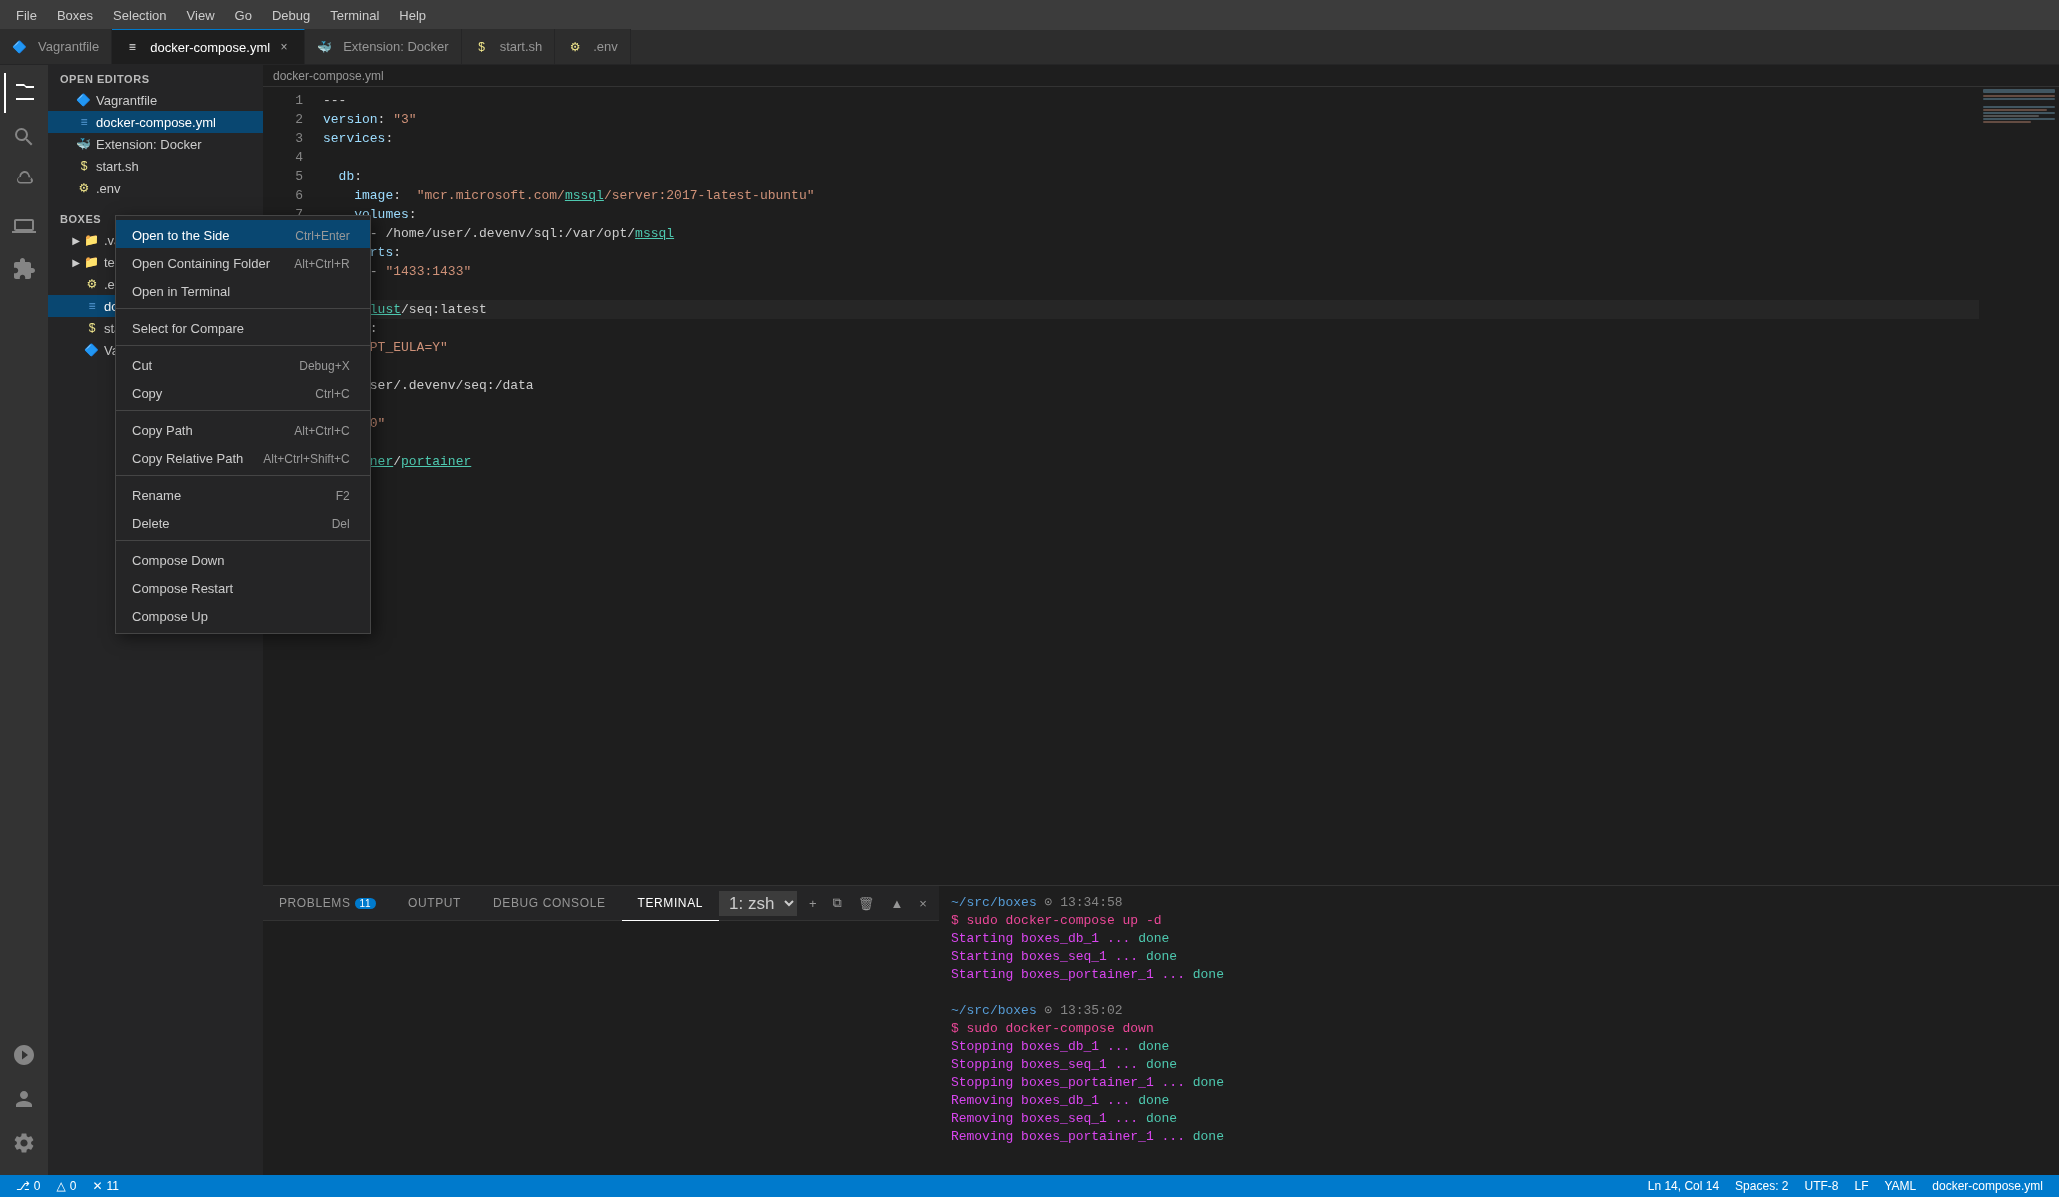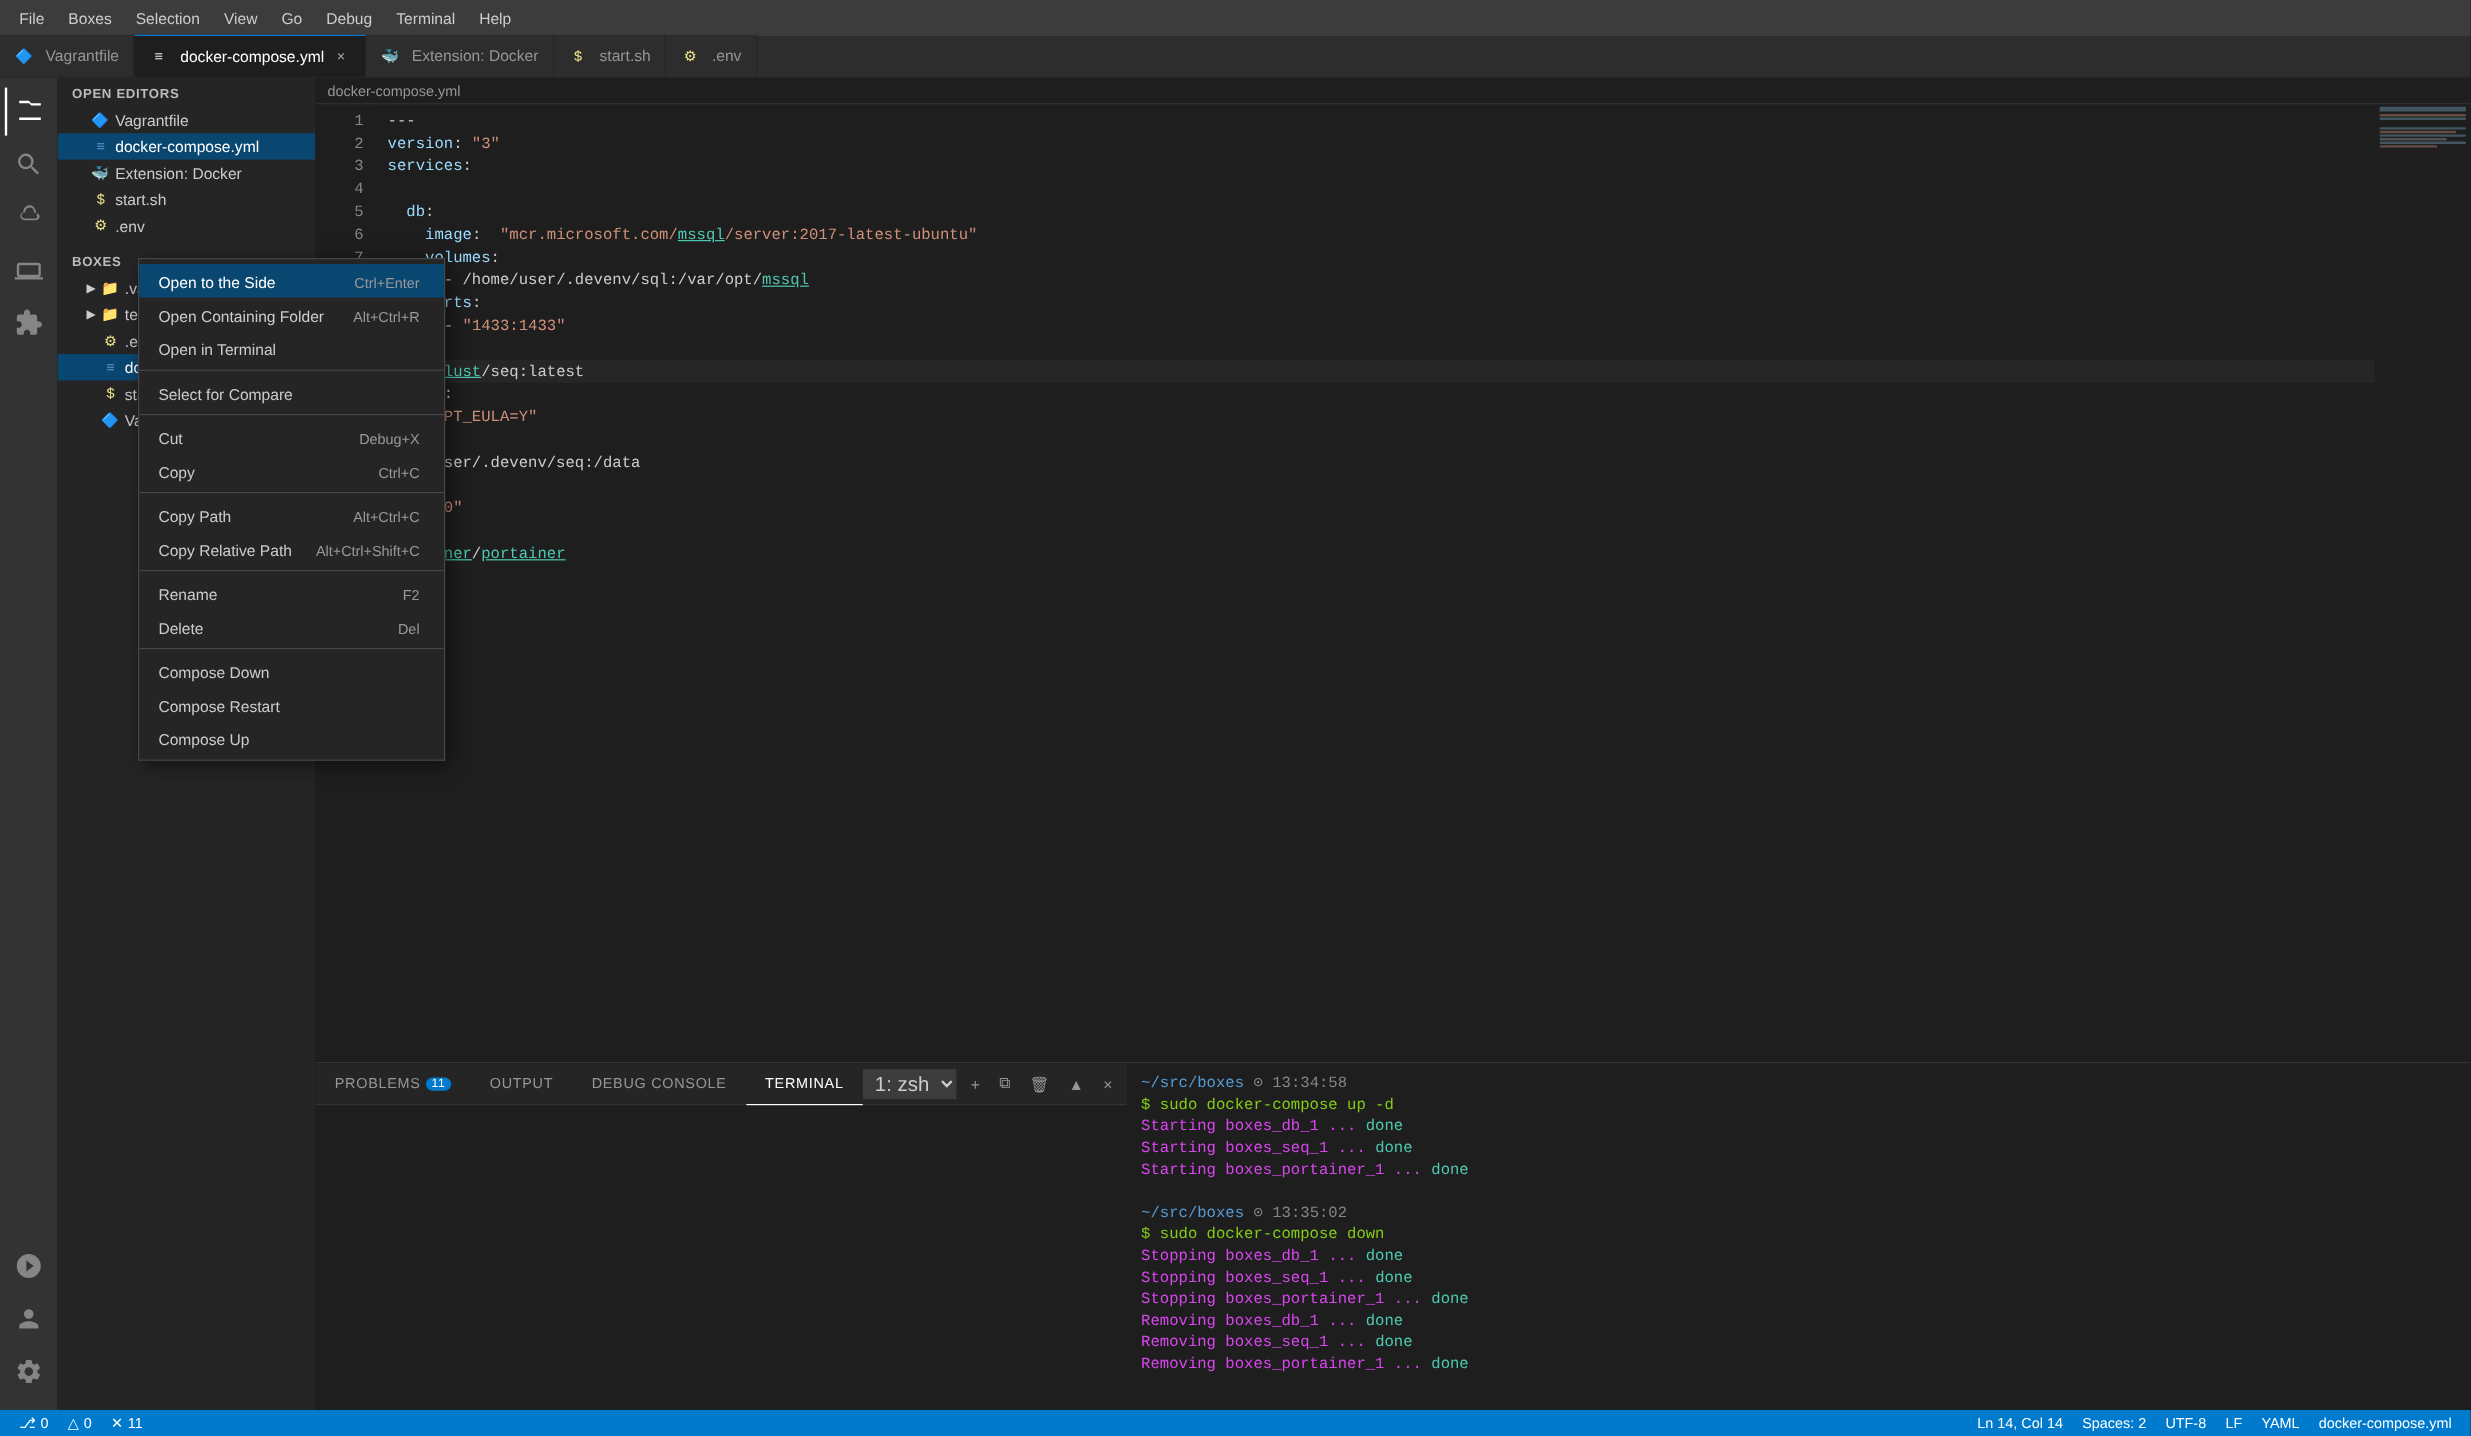--- a/index.html
+++ b/index.html
@@ -333,21 +333,21 @@
     .terminal-content {
       flex: 1;
       overflow-y: auto;
       padding: 8px 12px;
       font-family: 'Consolas', 'Courier New', monospace;
       font-size: 13px;
       line-height: 18px;
     }
     .term-path { color: #569cd6; }
     .term-time { color: #858585; }
-    .term-cmd { color: #84cc16; margin-top: 40px; }
+    .term-cmd { color: #ec4899; margin-top: 40px; }
     .term-done { color: #4ec9b0; }
     .term-service { color: #d946ef; }
 
     
     .status-bar {
       height: 22px;
       background: #007acc;
       display: flex;
       align-items: center;
       padding: 0 8px;

